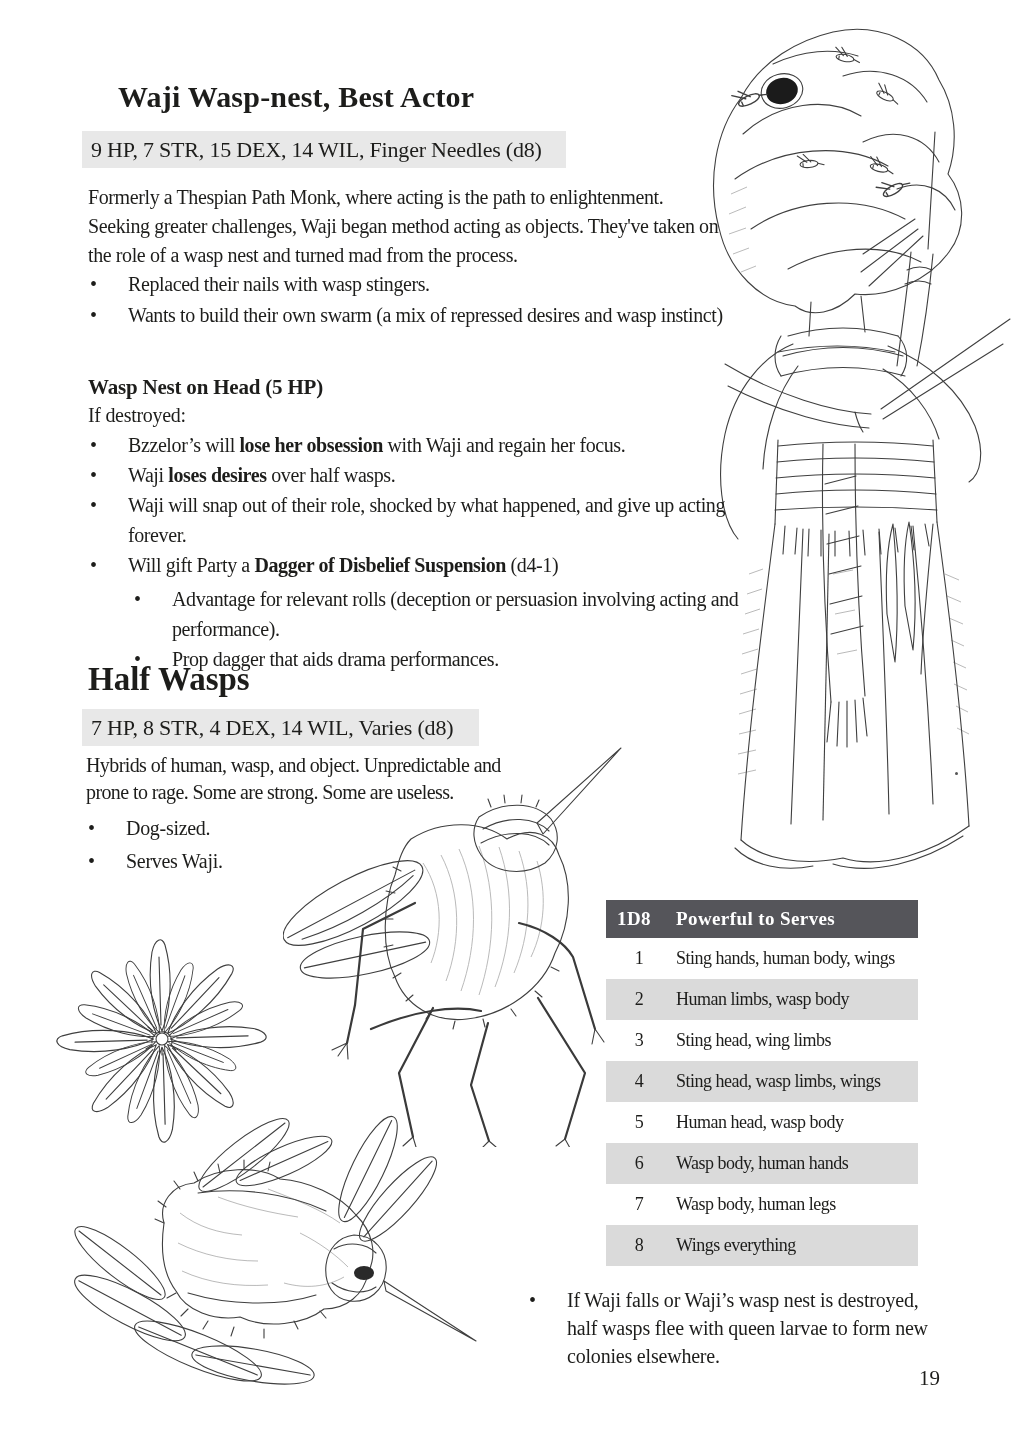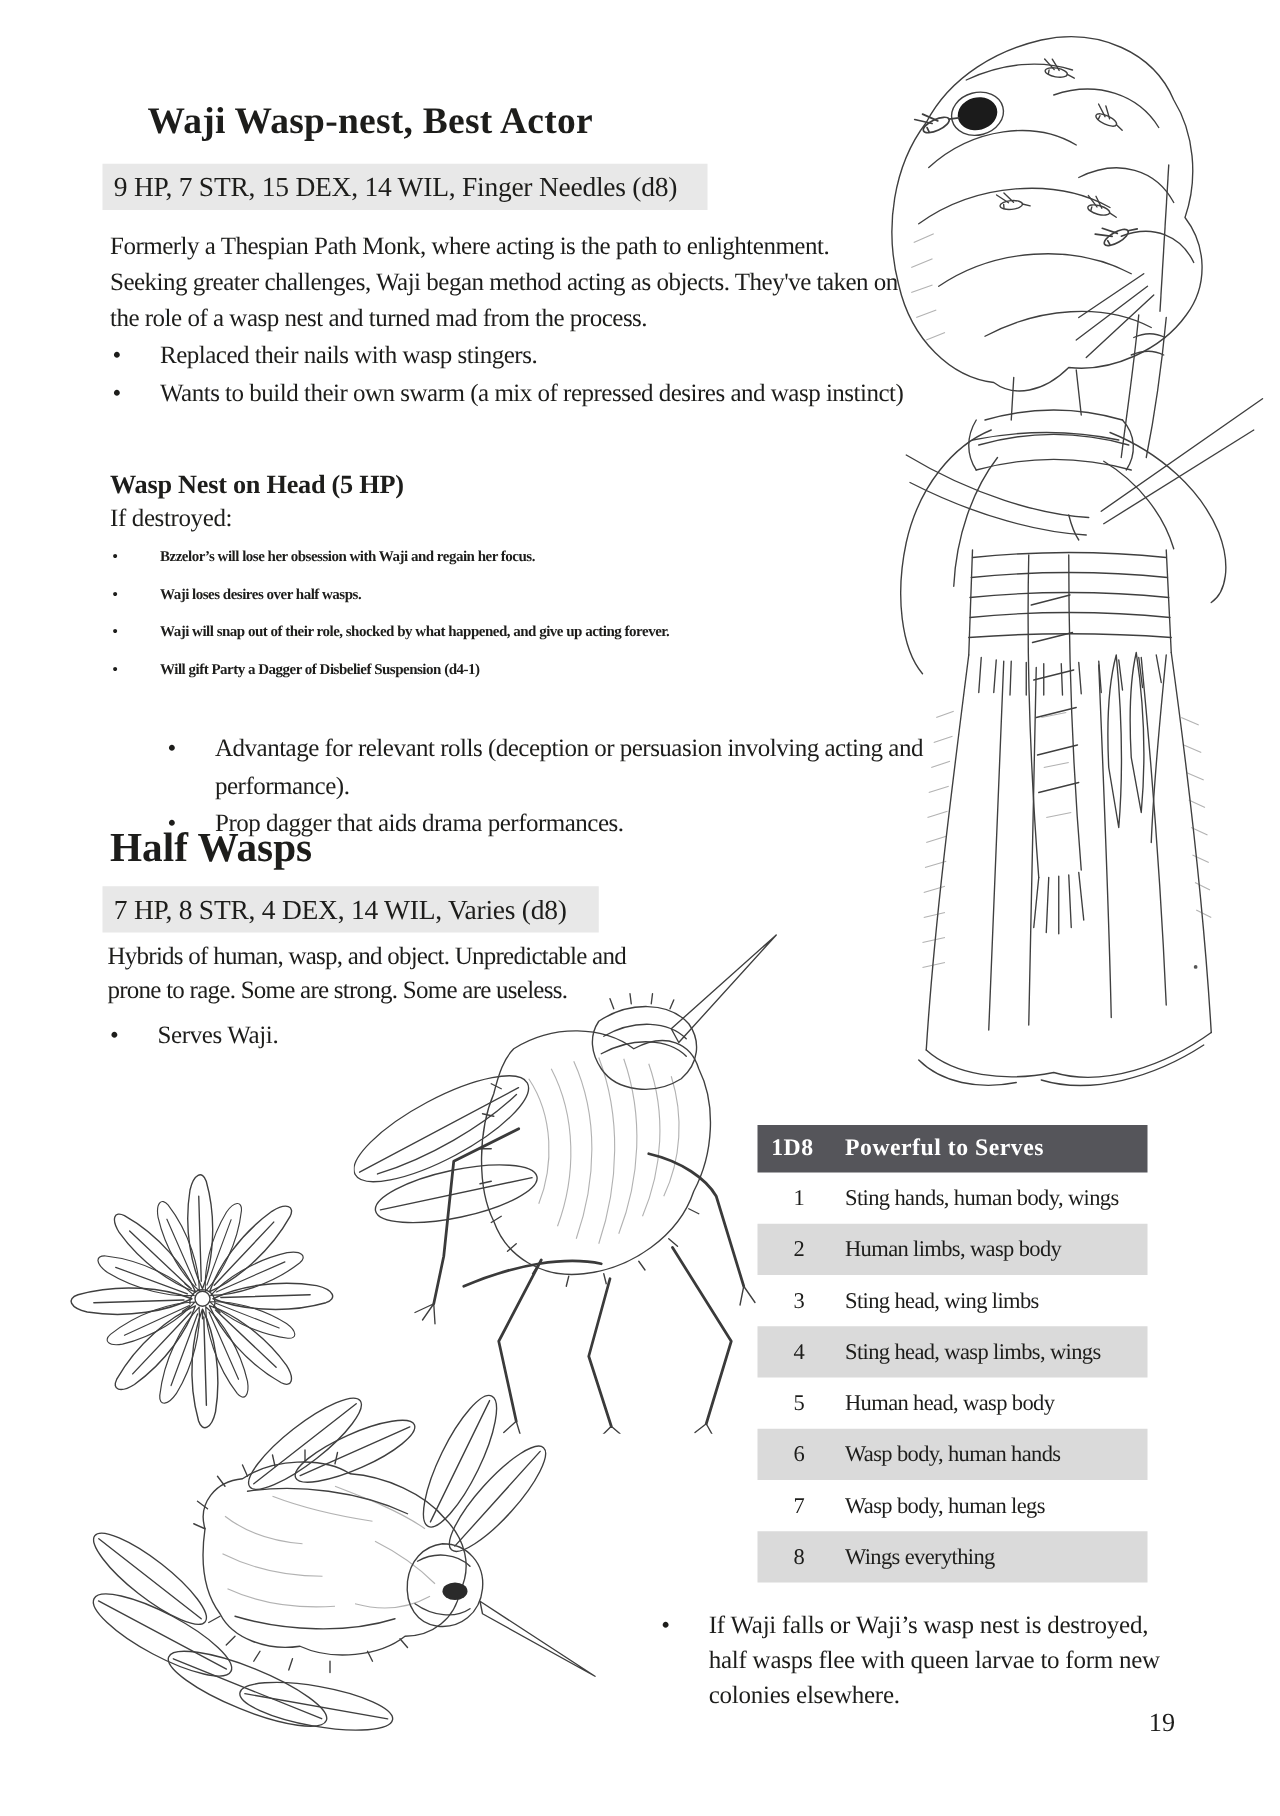--- a/index.html
+++ b/index.html
@@ -22,21 +22,21 @@
   .statbar.s2 { left:82px; top:709px; width:397px; }
   .body-text { font-size:20px; line-height:29px; letter-spacing:-0.4px; }
   .intro { position:absolute; left:88px; top:183px; width:632px; }
   .hw-intro { position:absolute; left:86px; top:752px; width:420px; font-size:20px; line-height:27px; letter-spacing:-0.6px; }
   ul.blist { list-style:none; position:absolute; }
   ul.blist li { position:relative; padding-left:40px; }
   ul.blist li::before { content:"\2022"; position:absolute; left:2px; }
   .waji-list { left:88px; top:269px; width:648px; font-size:20px; line-height:31px; letter-spacing:-0.4px; }
   .nest-heading { position:absolute; left:88px; top:375px; font-size:21px; font-weight:bold; letter-spacing:-0.2px; }
   .nest-intro { position:absolute; left:88px; top:404px; font-size:20px; letter-spacing:-0.3px; }
-  .nest-list { left:88px; top:430px; width:652px; font-size:12px; line-height:30px; letter-spacing:-0.4px;font-weight:bold; }
+  .nest-list { left:88px; top:430px; width:652px; font-size:20px; line-height:30px; letter-spacing:-0.4px; }
   .sub-list { left:132px; top:584px; width:644px; font-size:20px; line-height:30px; letter-spacing:-0.4px; }
   .hw-heading { position:absolute; left:88px; top:661px; width:400px; text-align:left; font-size:33px; font-weight:bold; }
   .hw-list { left:86px; top:812px; width:420px; font-size:20px; line-height:33px; letter-spacing:-0.3px; }
   .footer-list { left:527px; top:1286px; width:424px; font-size:20px; line-height:28px; letter-spacing:-0.2px; }
   .footer-list li { padding-left:38px; }
   .roll-table { position:absolute; left:606px; top:900px; width:312px; border-collapse:collapse; border-spacing:0; }
   .roll-table th {
     background:#55555a; color:#ffffff; height:38px;
     font-size:19px; font-weight:bold; letter-spacing:0.4px; text-align:left;
   }
@@ -318,20 +318,21 @@
     <li>Prop dagger that aids drama performances.</li>
   </ul>
 
   <h2 class="hw-heading">Half Wasps</h2>
 
   <div class="statbar s2">7 HP, 8 STR, 4 DEX, 14 WIL, Varies (d8)</div>
 
   <p class="hw-intro">Hybrids of human, wasp, and object. Unpredictable and prone to rage. Some are strong. Some are useless.</p>
 
   <ul class="blist hw-list">
+    <li>Dog-sized.</li>
     <li>Serves Waji.</li>
   </ul>
 
   <table class="roll-table">
     <thead>
       <tr>
         <th class="c1">1D8</th>
         <th class="c2">Powerful to Serves</th>
       </tr>
     </thead>

